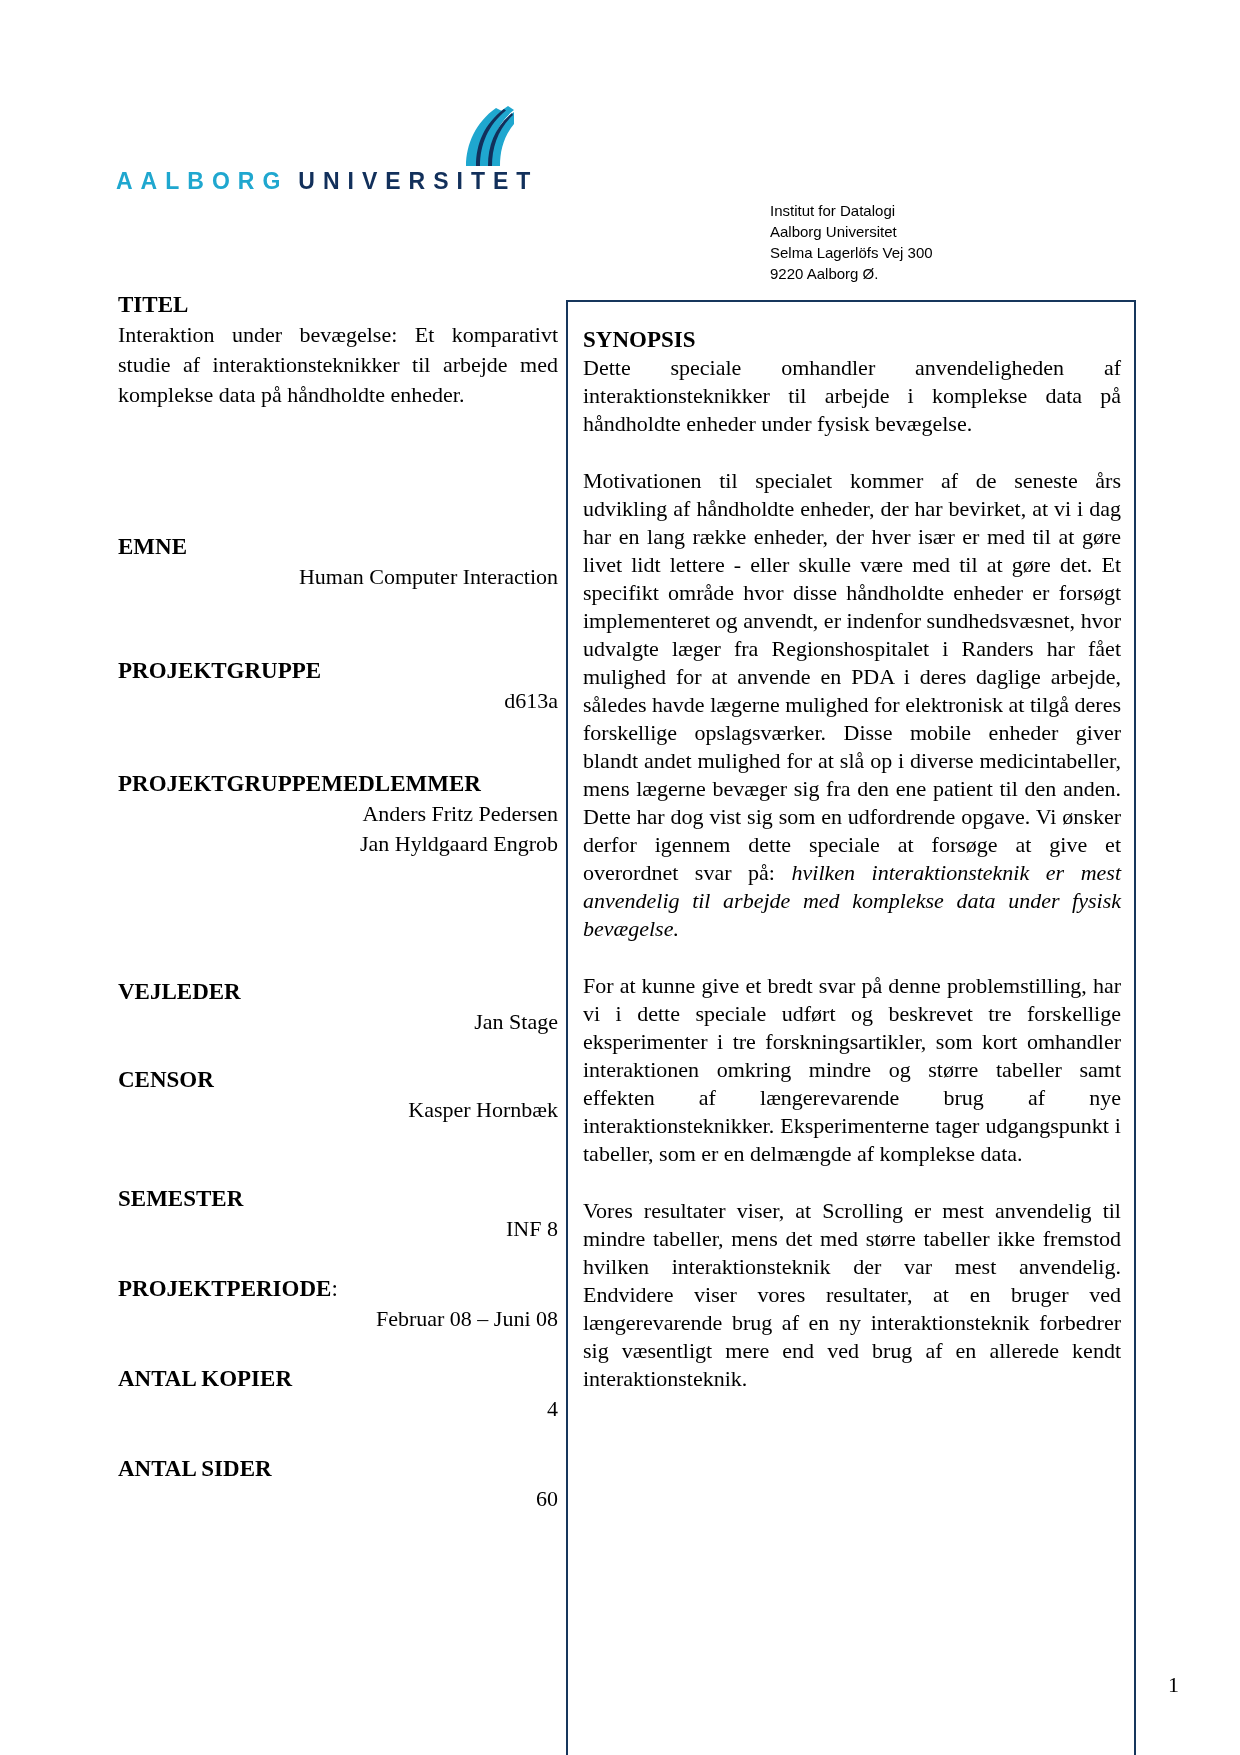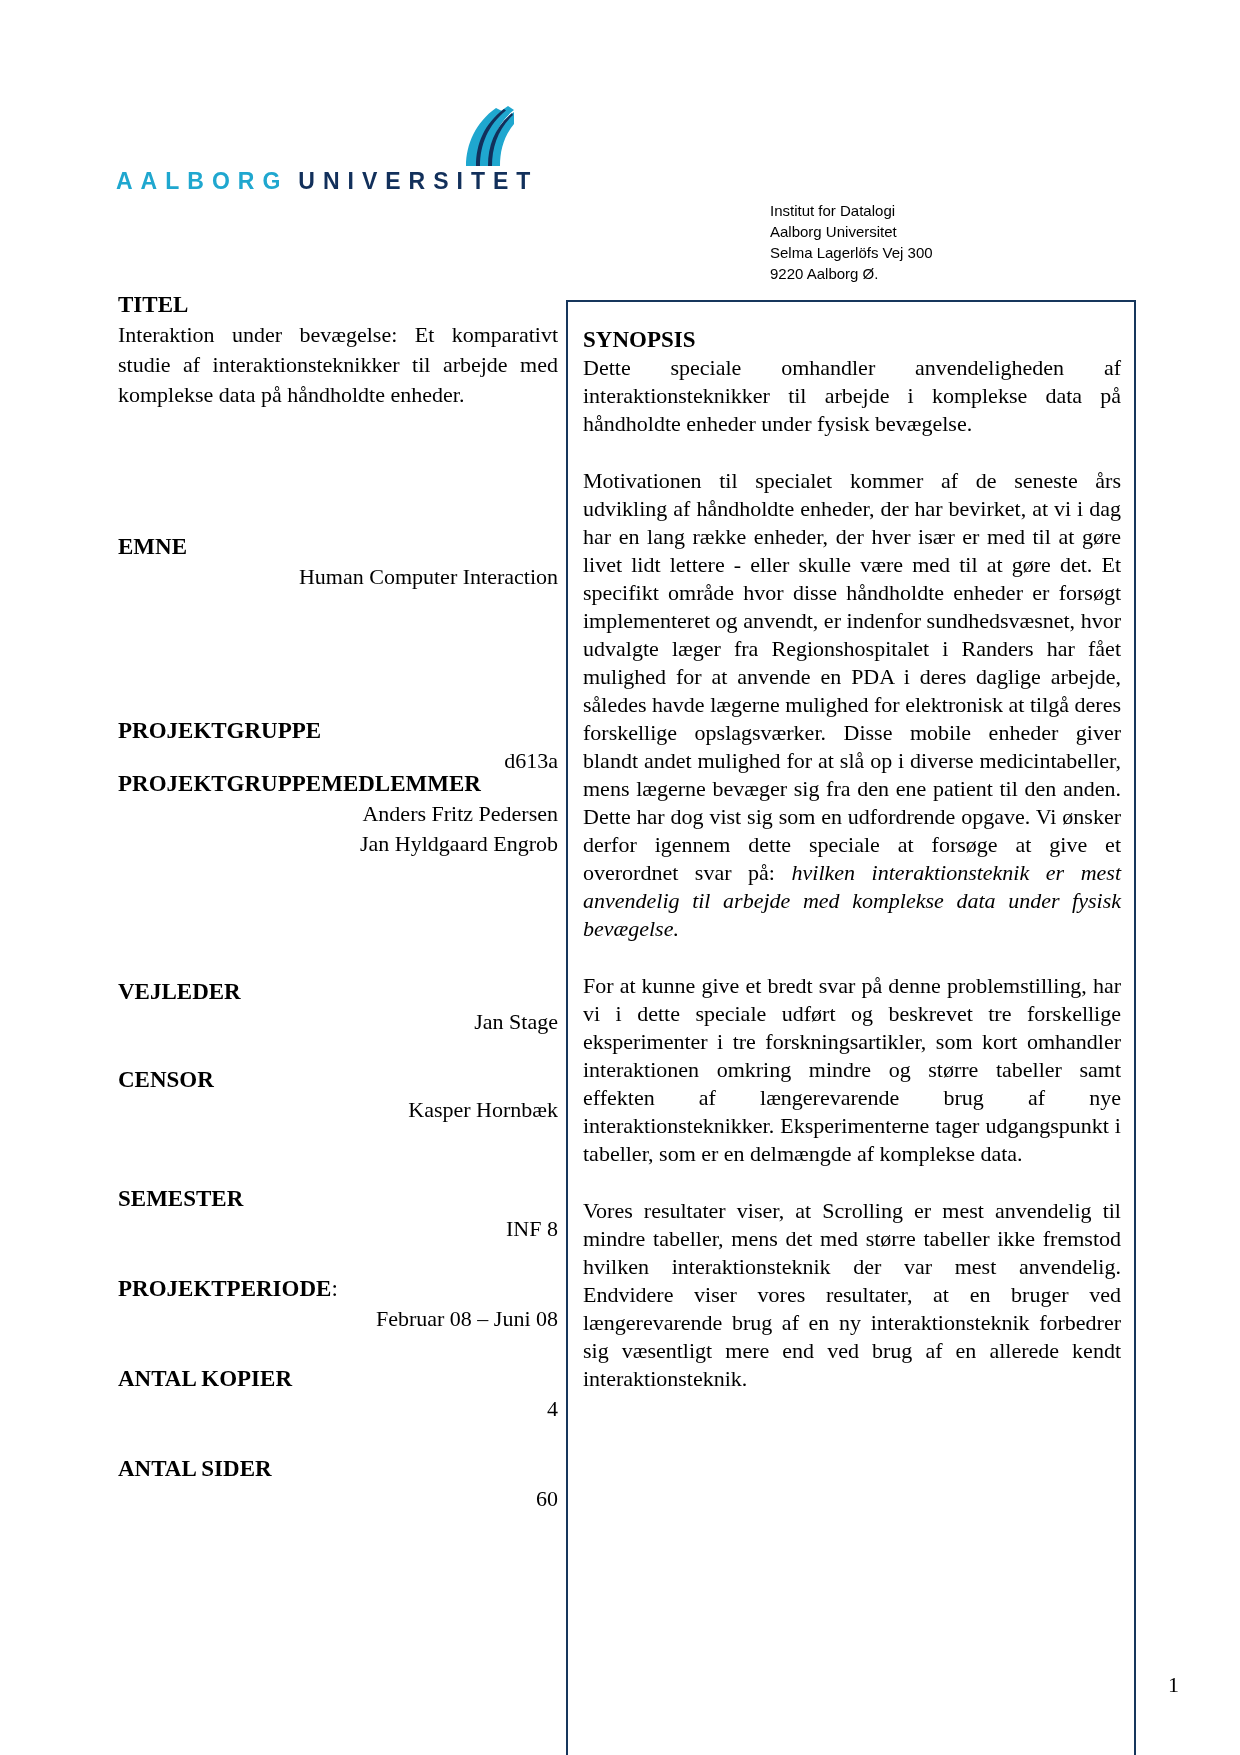--- a/index.html
+++ b/index.html
@@ -26,21 +26,21 @@
     font-family:"Liberation Sans", sans-serif;
     font-size:15px;line-height:21px;color:#000;
   }
   
   .lsec{position:absolute;left:118px;width:440px;line-height:30px;font-size:22px;}
   .lsec .lbl{font-weight:bold;font-size:23px;}
   .lsec .body{text-align:justify;}
   .body-plain{text-align:right;}
   #sec-titel{top:290px;}
   #sec-emne{top:532px;}
-  #sec-projektgruppe{top:716px;}
+  #sec-projektgruppe{top:656px;}
   #sec-medlemmer{top:769px;}
   #sec-vejleder{top:977px;}
   #sec-censor{top:1065px;}
   #sec-semester{top:1184px;}
   #sec-projektperiode{top:1274px;}
   #sec-antal-kopier{top:1364px;}
   #sec-antal-sider{top:1454px;}
   .colon{font-weight:normal;}
   
   .synopsis-box{

